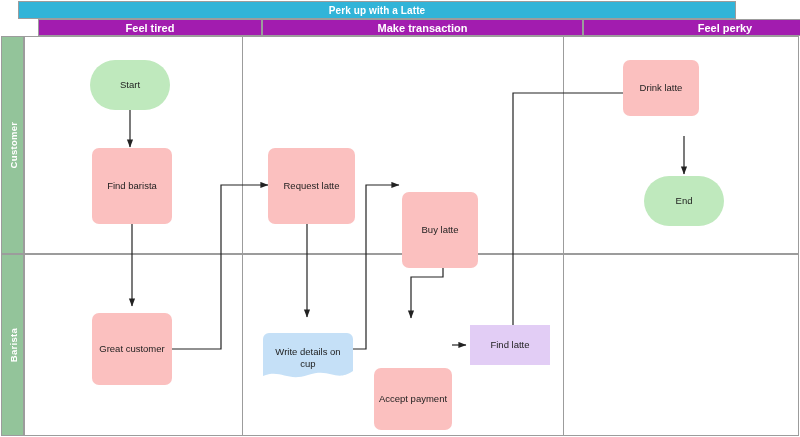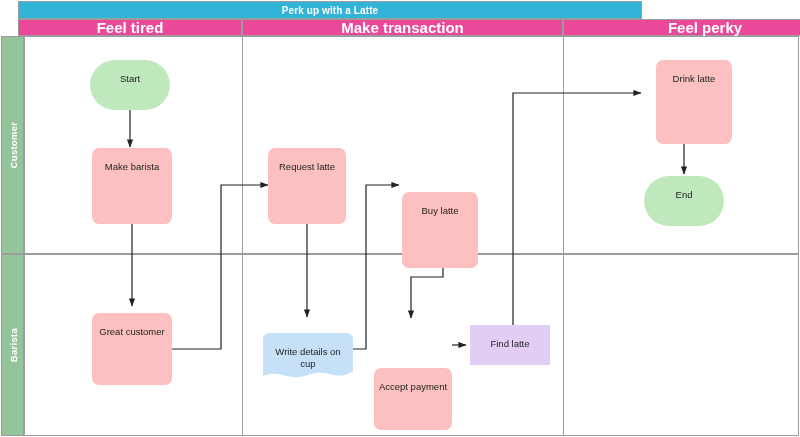--- a/index.html
+++ b/index.html
@@ -17,21 +17,21 @@
     height: 437px;
     background: #ffffff;
     overflow: hidden;
   }
 
   
   .pool-title {
     position: absolute;
     left: 18px;
     top: 1px;
-    width: 624px;
+    width: 718px;
     height: 18px;
     background: #31b4d8;
     border: 1px solid #9c9c9c;
     box-sizing: border-box;
     color: #ffffff;
     font-size: 10px;
     font-weight: bold;
     display: flex;
     align-items: center;
     justify-content: center;
@@ -41,29 +41,30 @@
     position: absolute;
     left: 18px;
     top: 19px;
     width: 781px;
     height: 17px;
   }
   .phase {
     position: absolute;
     top: 0;
     height: 17px;
-    background: #ec4899;
+    background: #a21caf;
     border: 1px solid #9c9c9c;
     box-sizing: border-box;
     color: #ffffff;
-    font-size: 15px;
+    font-size: 11px;
     font-weight: bold;
     display: flex;
     align-items: center;
     justify-content: center;
+    margin-left: 20px;
   }
   .lane-label {
     position: absolute;
     left: 1px;
     width: 23px;
     background: #93c49a;
     border: 1px solid #9c9c9c;
     box-sizing: border-box;
     color: #ffffff;
     font-size: 9.5px;
@@ -91,20 +92,21 @@
     width: 1px;
     height: 400px;
     background: #9c9c9c;
   }
 
   
   .node {
     position: absolute;
     box-sizing: border-box;
     display: flex;
+    align-items: center;
     justify-content: center;
     text-align: center;
     color: #1d1d1d;
     font-size: 9.5px;
     line-height: 12px;
     padding: 13px 4px;
   }
   .n-terminator {
     background: #bfe9bd;
     border-radius: 28px;
@@ -202,28 +204,28 @@
 
       <path d="M684,136 L684,174"></path>
     </g>
   </svg>
 
   <div class="node n-terminator" style="left:90px;top:60px;width:80px;height:50px;">
     <span>Start</span>
   </div>
 
   <div class="node n-process" style="left:92px;top:148px;width:80px;height:76px;">
-    <span>Make barista</span>
+    <span>Find barista</span>
   </div>
 
   <div class="node n-process" style="left:92px;top:313px;width:80px;height:72px;">
     <span>Great customer</span>
   </div>
 
-  <div class="node n-process" style="left:268px;top:148px;width:78px;height:76px;">
+  <div class="node n-process" style="left:268px;top:148px;width:87px;height:76px;">
     <span>Request latte</span>
   </div>
 
   <div class="node n-doc" style="left:263px;top:322px;width:90px;height:50px;">
     <svg width="90" height="50" viewBox="0 0 90 50">
       <path d="M6,0 H84 A6,6 0 0 1 90,6 V38
                C72,50 68,34 45,42
                C24,49 18,36 0,43 V6
                A6,6 0 0 1 6,0 Z" fill="#c5e0f7"></path>
     </svg>
@@ -235,21 +237,21 @@
   </div>
 
   <div class="node n-process" style="left:374px;top:320px;width:78px;height:62px;margin-top:48px;">
     <span>Accept payment</span>
   </div>
 
   <div class="node n-make" style="left:470px;top:325px;width:80px;height:40px;">
     <span>Find latte</span>
   </div>
 
-  <div class="node n-process" style="left:656px;top:60px;width:76px;height:84px;">
+  <div class="node n-process" style="left:623px;top:60px;width:76px;height:56px;">
     <span>Drink latte</span>
   </div>
 
   <div class="node n-terminator" style="left:644px;top:176px;width:80px;height:50px;">
     <span>End</span>
   </div>
 
 </div>
 
 </body></html>

